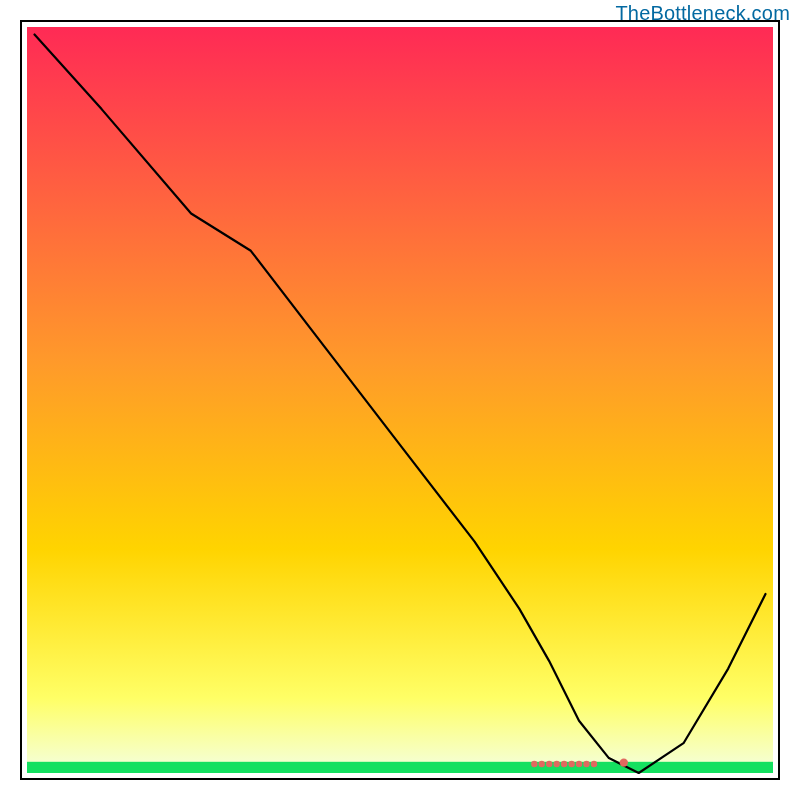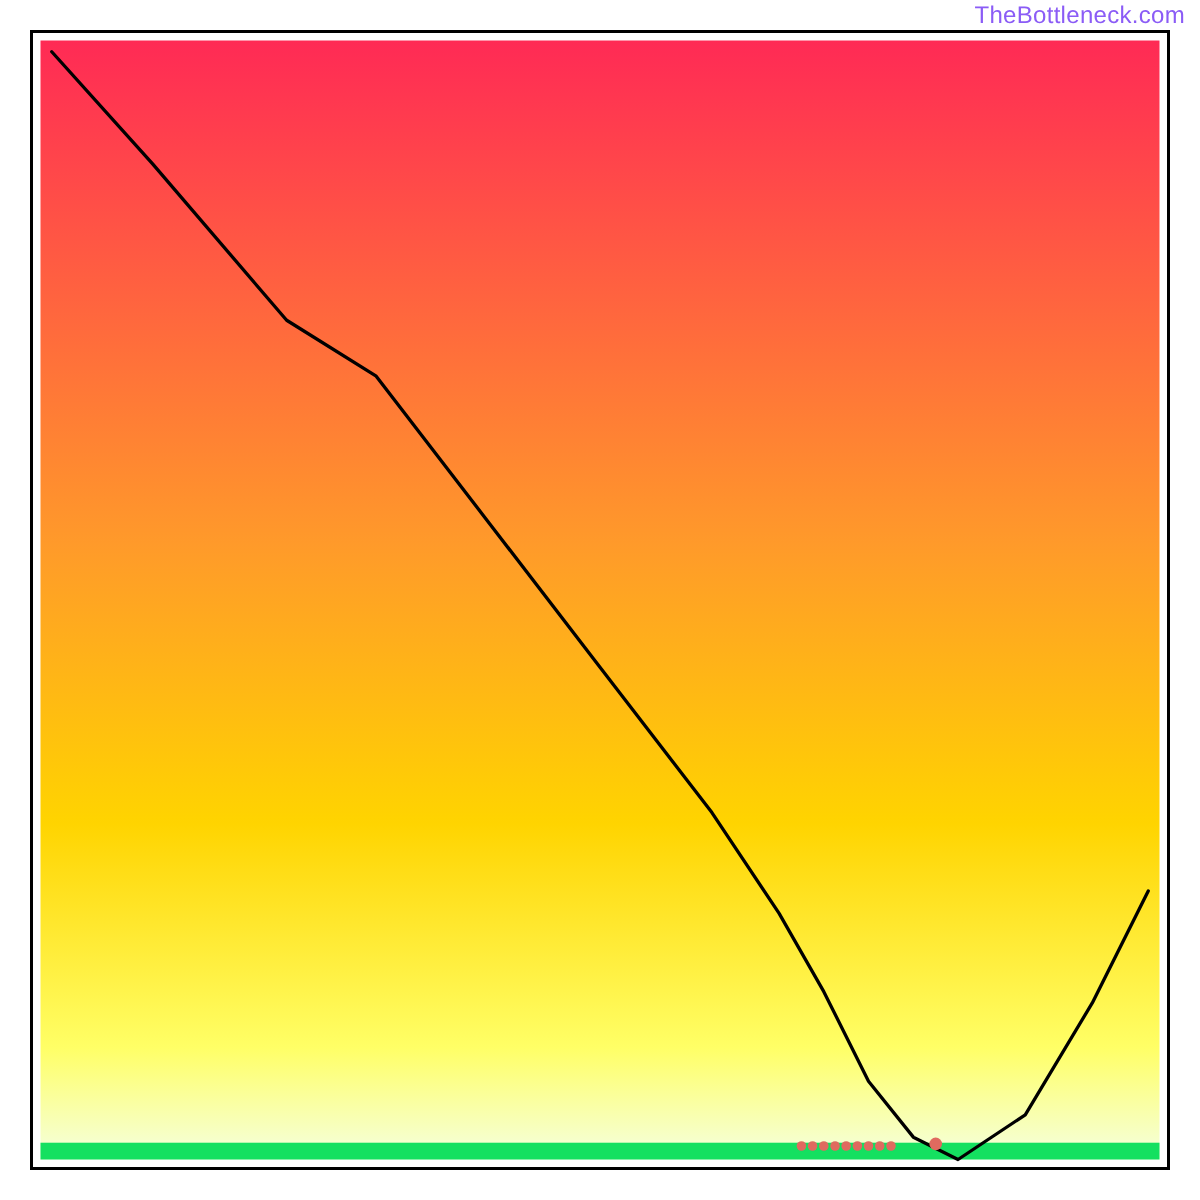--- a/index.html
+++ b/index.html
@@ -13,22 +13,22 @@
   .frame {
     position: relative;
     width: 800px;
     height: 800px;
   }
   .watermark {
     position: absolute;
     top: 2px;
     right: 10px;
     font-family: Arial, Helvetica, sans-serif;
-    font-size: 16px;
-    color: #8b5cf6;
+    font-size: 20px;
+    color: #0369a1;
     letter-spacing: 0.2px;
     margin-left: 24px;
   }
   svg {
     position: absolute;
     top: 0;
     left: 0;
   }
 </style>
 </head>

